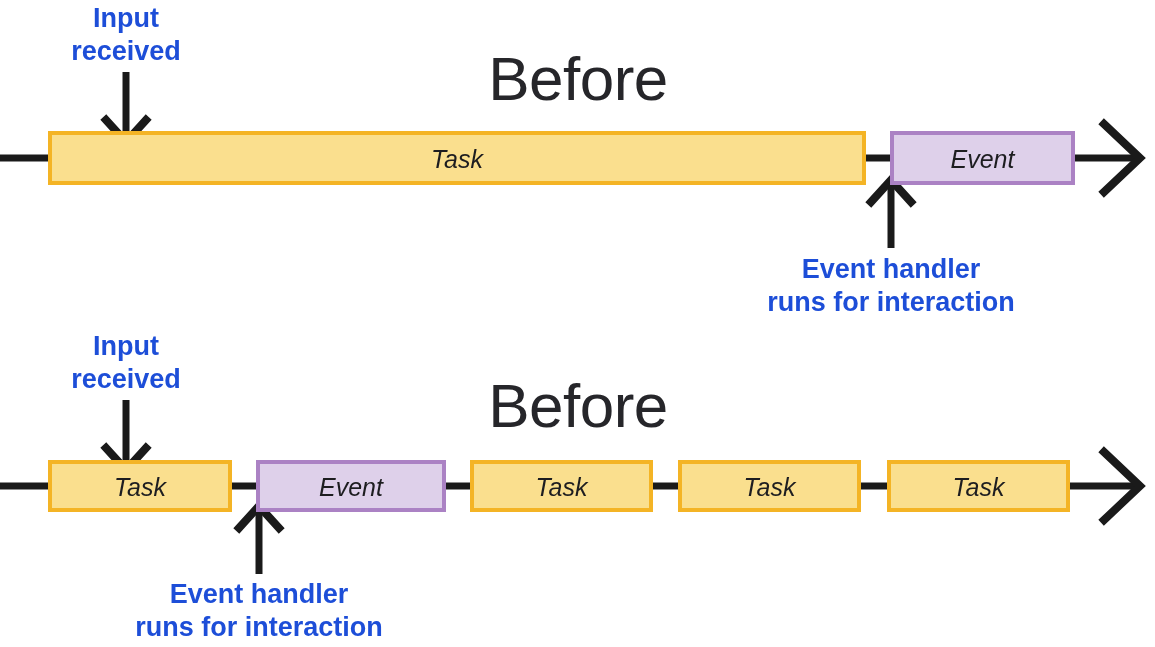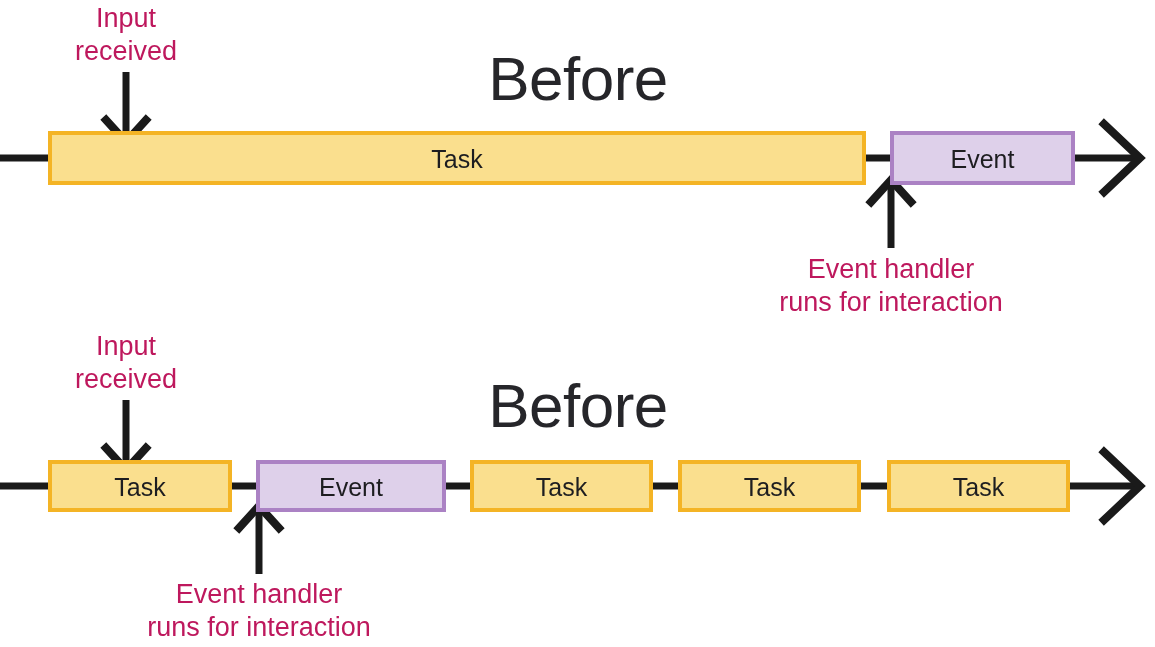--- a/index.html
+++ b/index.html
@@ -29,35 +29,36 @@
     font-weight: 400;
     color: #26262a;
     letter-spacing: -0.5px;
     white-space: nowrap;
     transform: translateX(-50%);
     line-height: 1;
   }
   .annotation {
     position: absolute;
     font-size: 27px;
-    font-weight: 400;
-    color: #be185d;
+    font-weight: 700;
+    color: #1d4ed8;
     text-align: center;
     line-height: 1.22;
     white-space: pre-line;
     transform: translateX(-50%);
   }
   .box-label {
     position: absolute;
     font-size: 25px;
     font-weight: 400;
     color: #1d1d20;
     white-space: nowrap;
     transform: translate(-50%, -50%);
     pointer-events: none;
+    font-style: italic;
   }
   .tl-box {
     position: absolute;
     box-sizing: border-box;
   }
 </style>
 </head>
 <body>
 
 <div id="stage">

